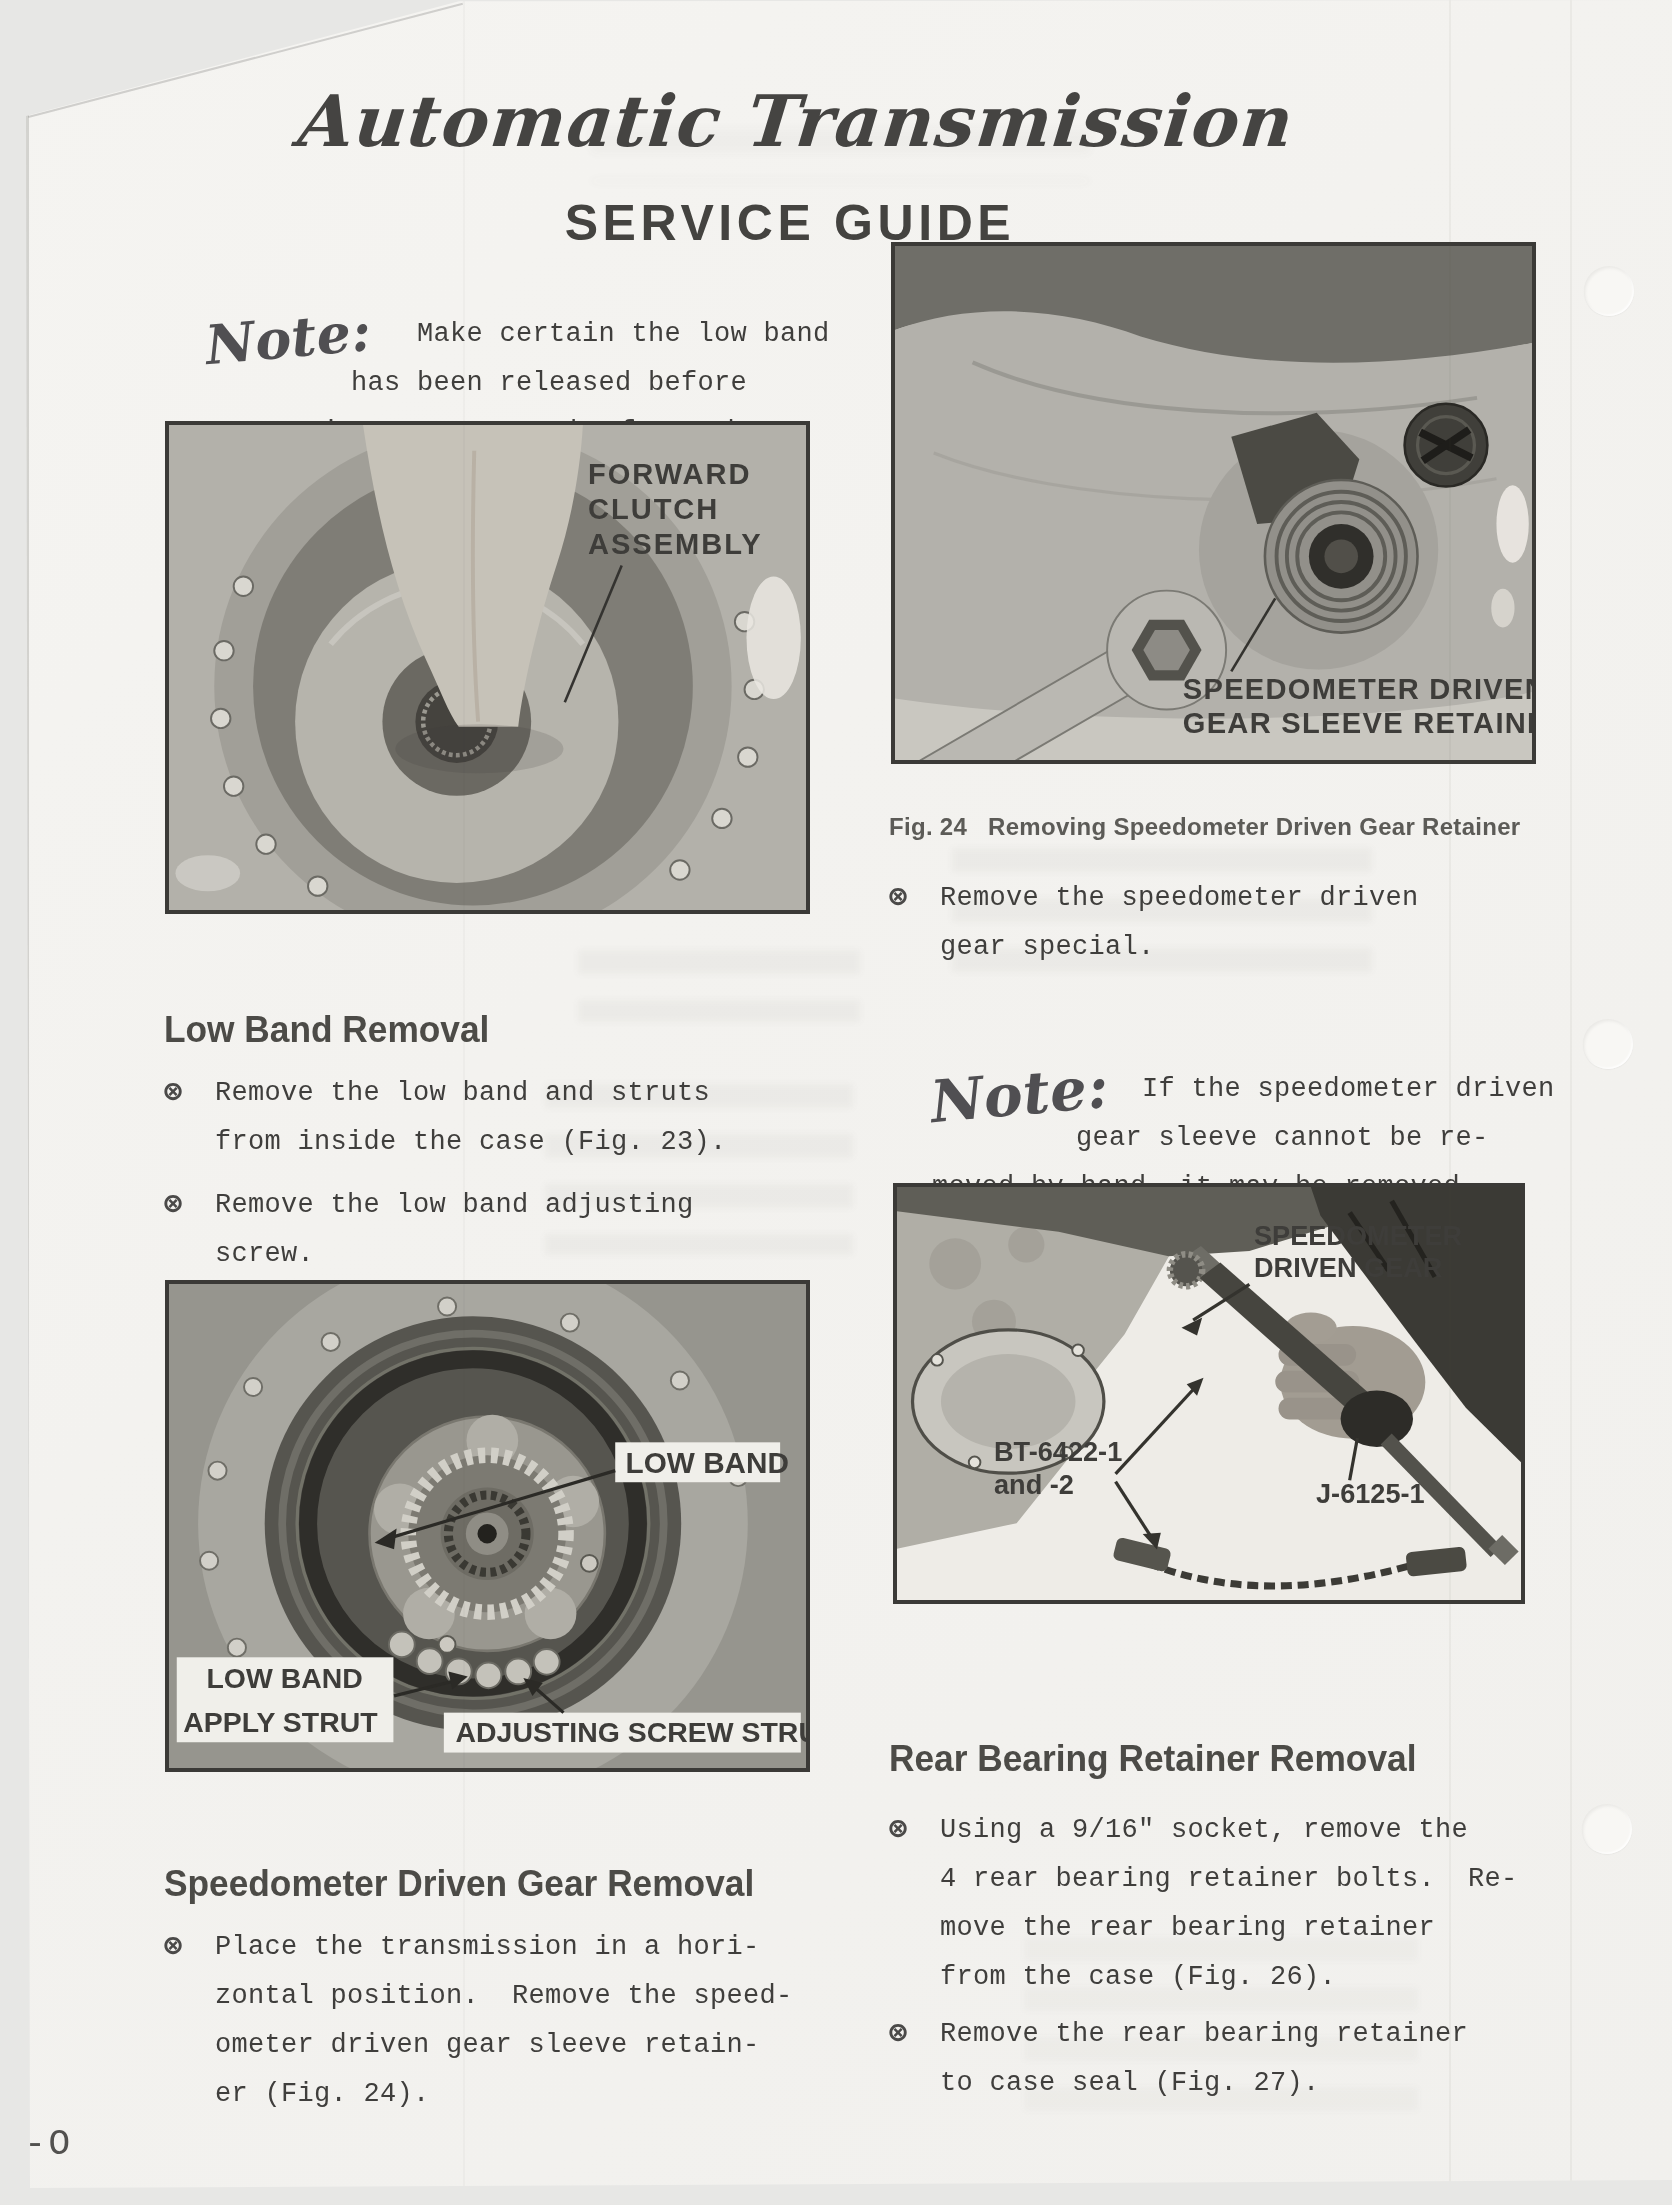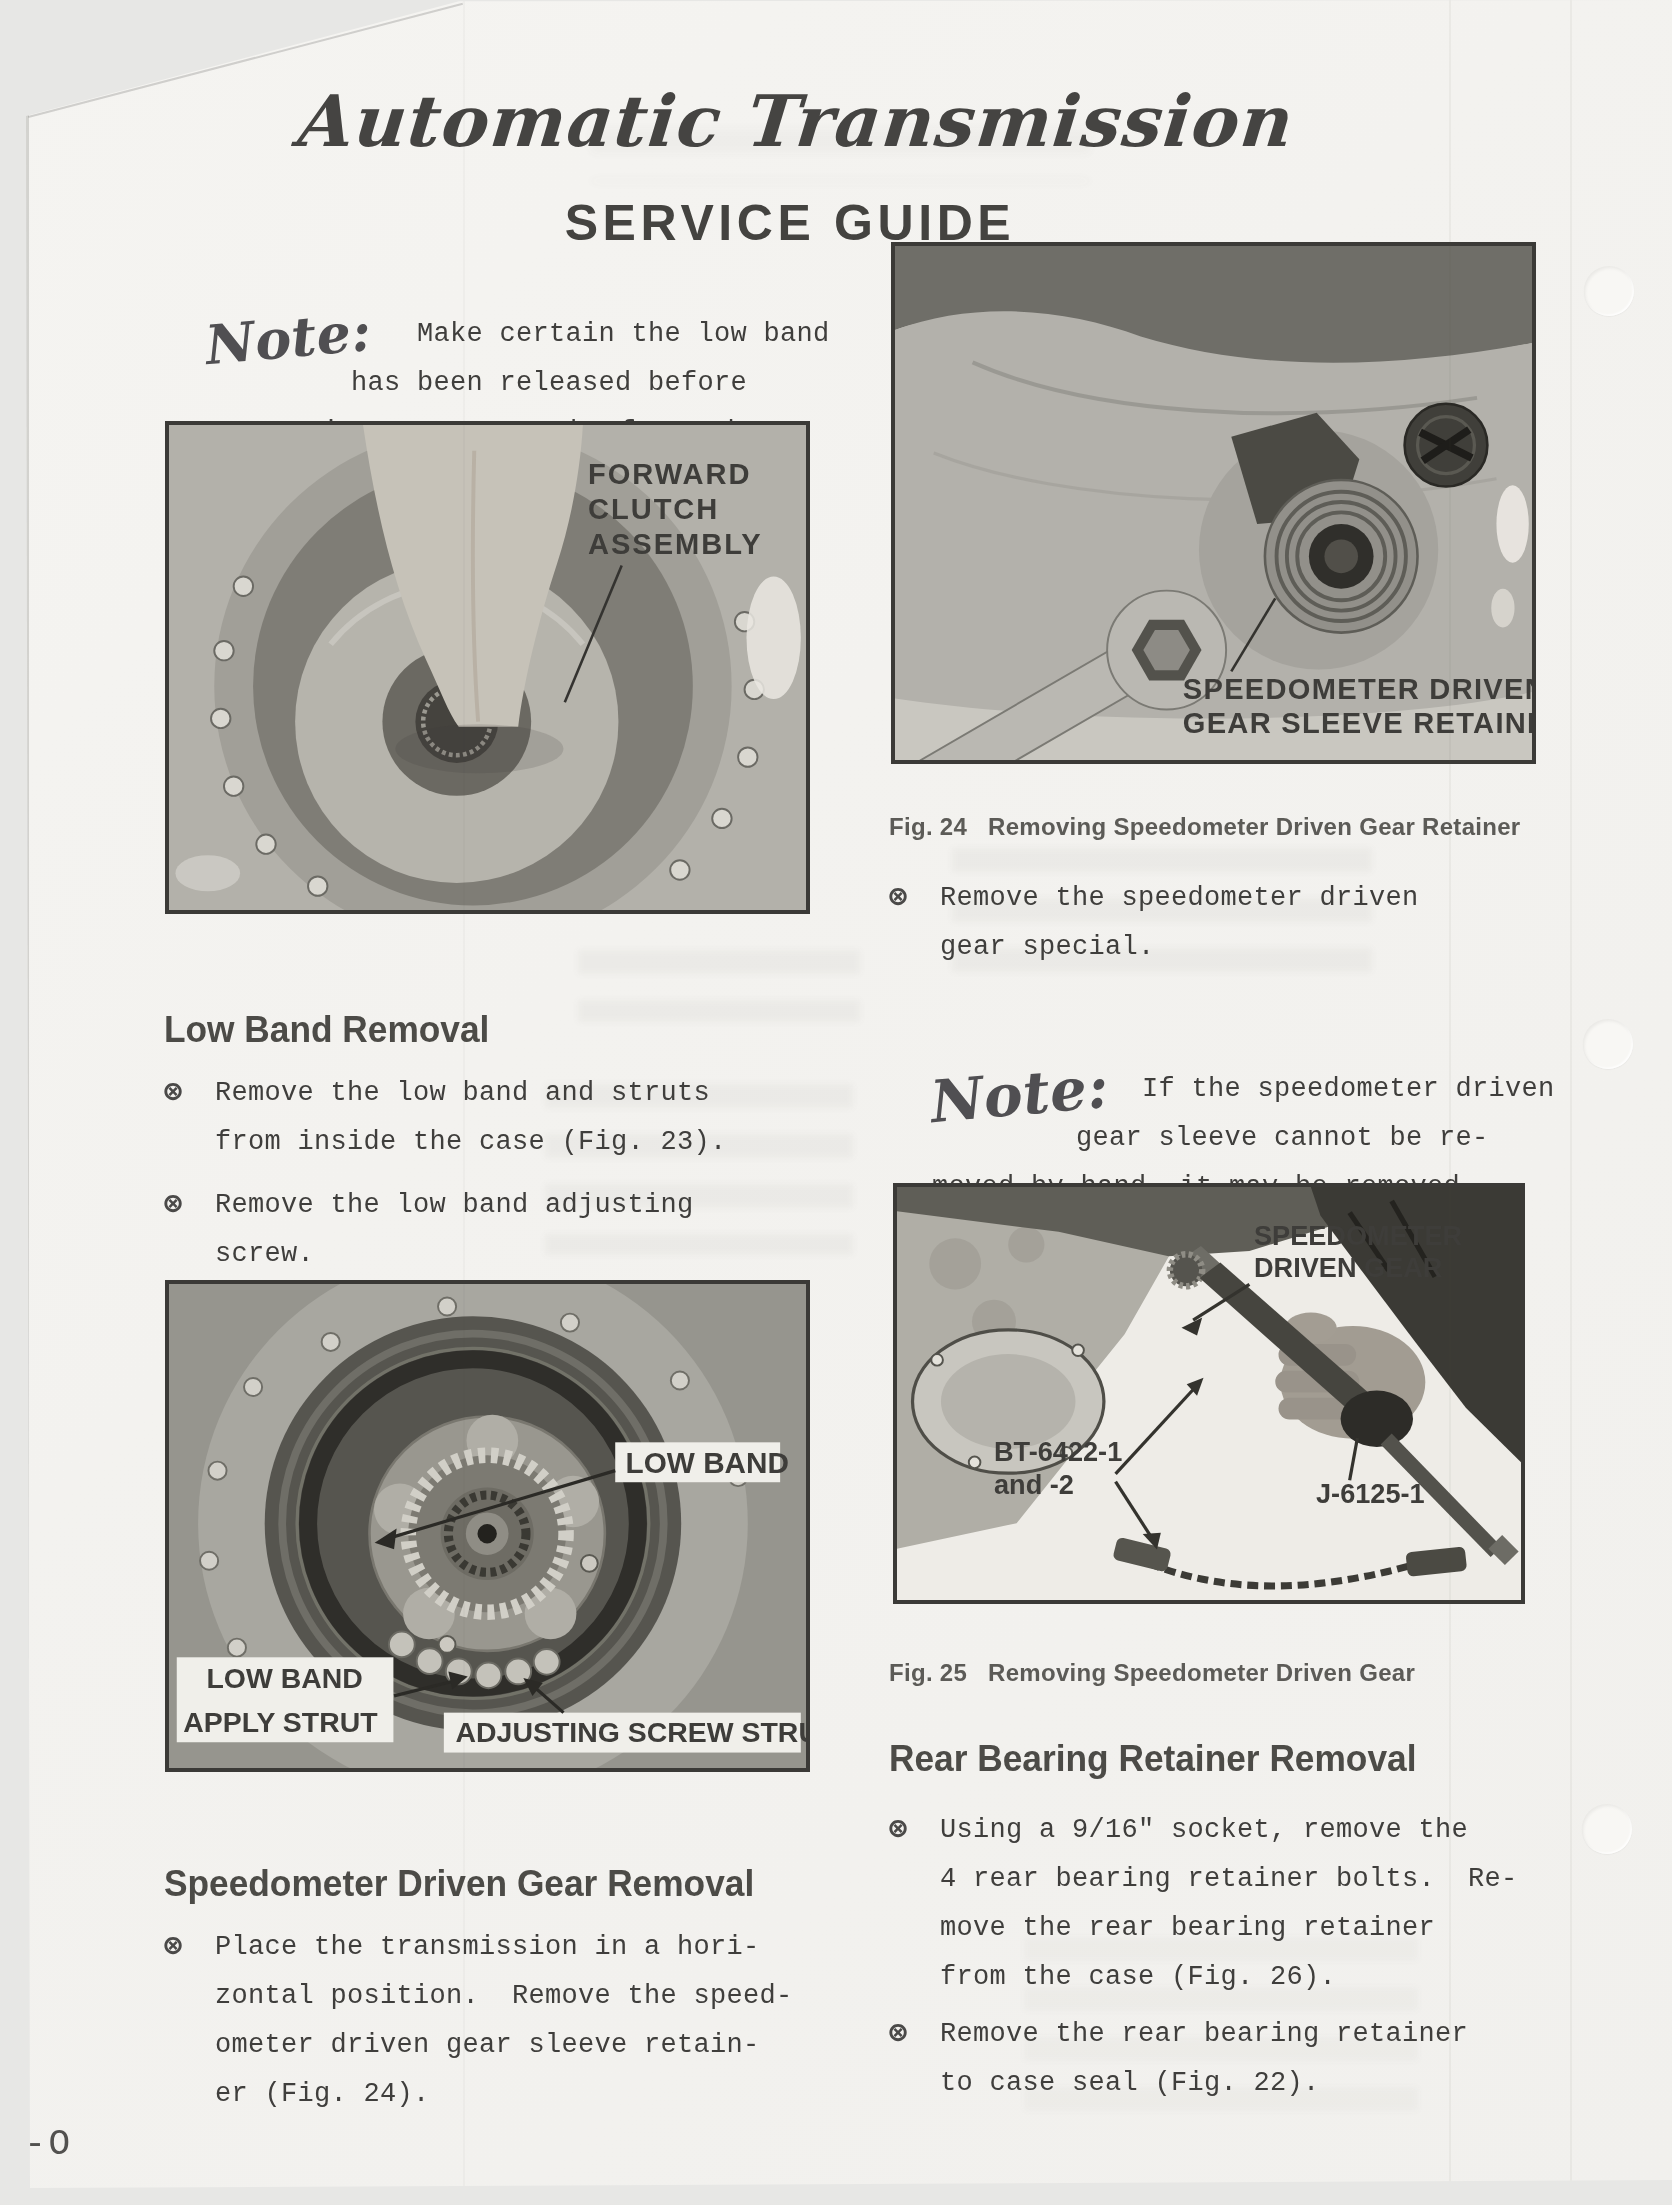--- a/index.html
+++ b/index.html
@@ -310,35 +310,34 @@
       <line x1="338" y1="448" x2="462" y2="312" stroke="#34332e" stroke-width="5"></line>
       <polygon points="474,298 448,308 464,326" fill="#34332e"></polygon>
       <line x1="338" y1="460" x2="394" y2="548" stroke="#34332e" stroke-width="5"></line>
       <polygon points="402,566 380,542 408,540" fill="#34332e"></polygon>
     </g>
     <g>
       <text class="ph-label" x="648" y="494" font-size="42">J-6125-1</text>
       <line x1="700" y1="458" x2="712" y2="392" stroke="#34332e" stroke-width="5"></line>
     </g>
   </svg>
-  <div class="abs col-r caption" style="top:1659px;">Fig. 25   Removing Speedometer Driven Gear</div>
 
   <div class="abs col-r heading" style="top:1738px;">Rear Bearing Retainer Removal</div>
 
   <div class="abs col-r step" style="top:1806px;">
     <span class="glyph">⊗</span>
     <span class="btext body-text">Using a 9/16" socket, remove the
 4 rear bearing retainer bolts.  Re-
 move the rear bearing retainer
 from the case (Fig. 26).</span>
   </div>
   <div class="abs col-r step" style="top:2010px;">
     <span class="glyph">⊗</span>
     <span class="btext body-text">Remove the rear bearing retainer
-to case seal (Fig. 22).</span>
+to case seal (Fig. 27).</span>
   </div>
 
   <div class="pageno">6-O</div>
 
   <div class="fold f1"></div>
   <div class="fold f2"></div>
   <div class="fold f3"></div>
   <div class="edge-left"></div>
   <div class="edge-top"></div>
   <div class="hole h1"></div>

